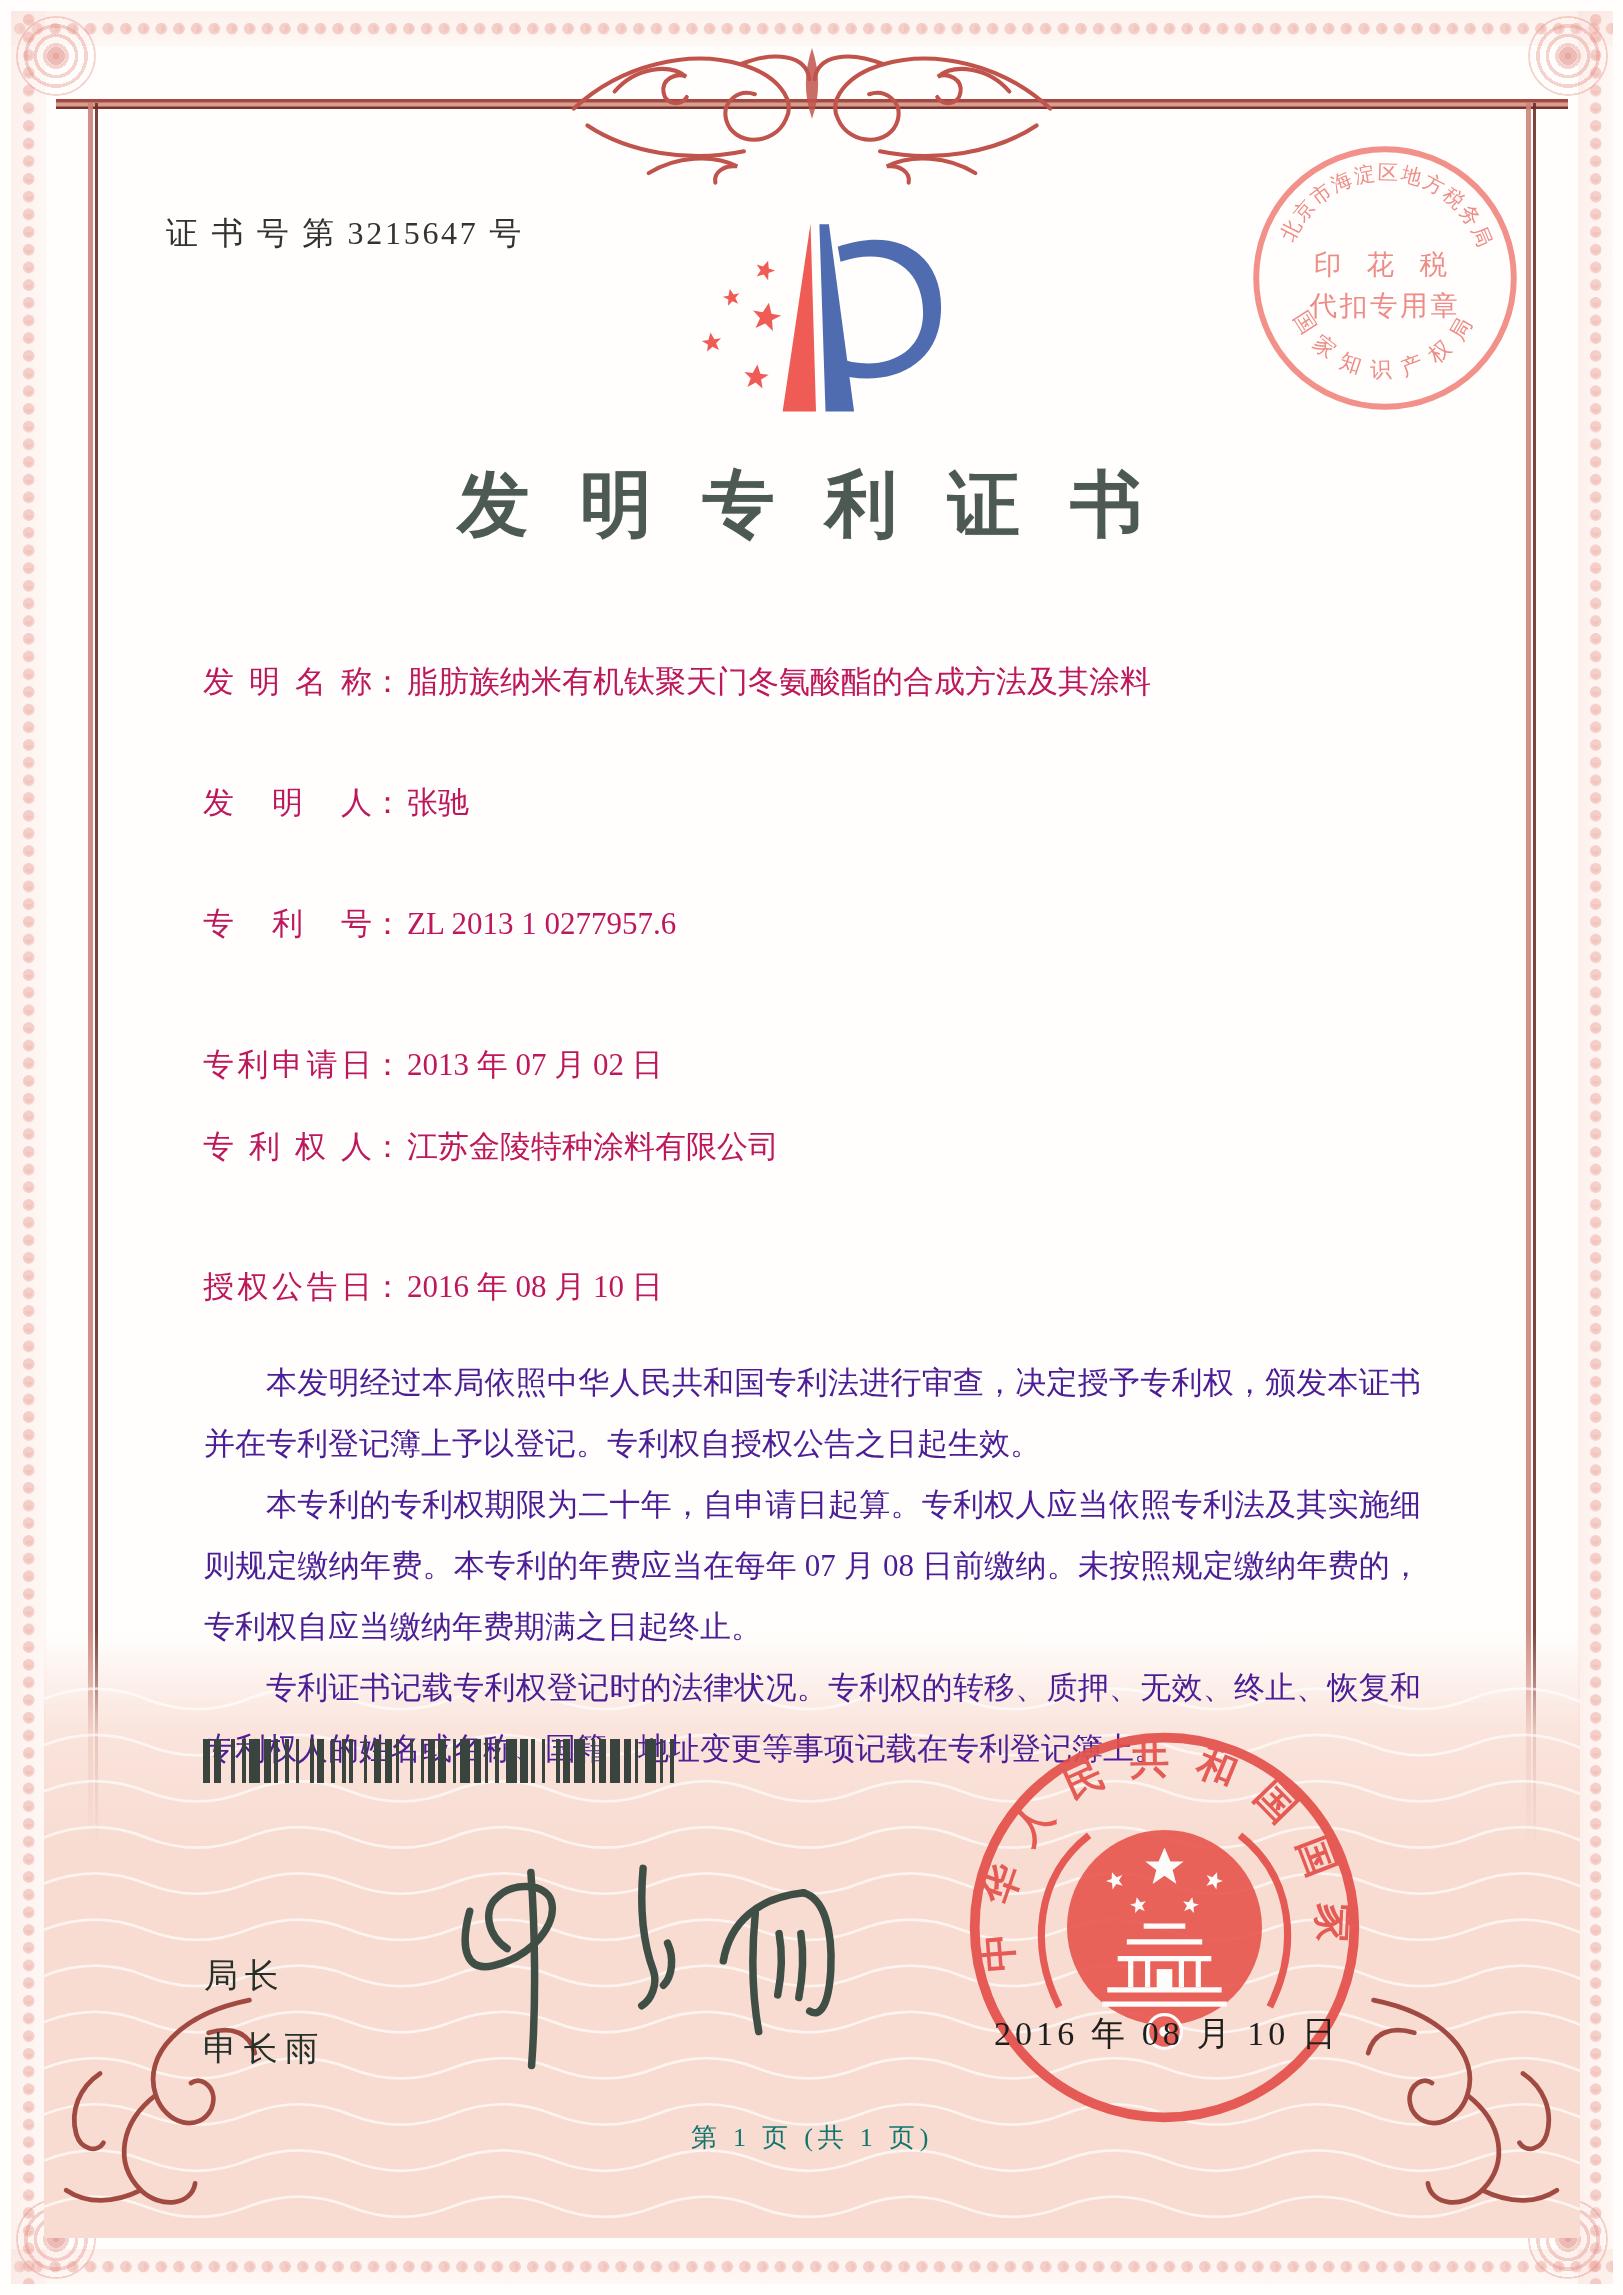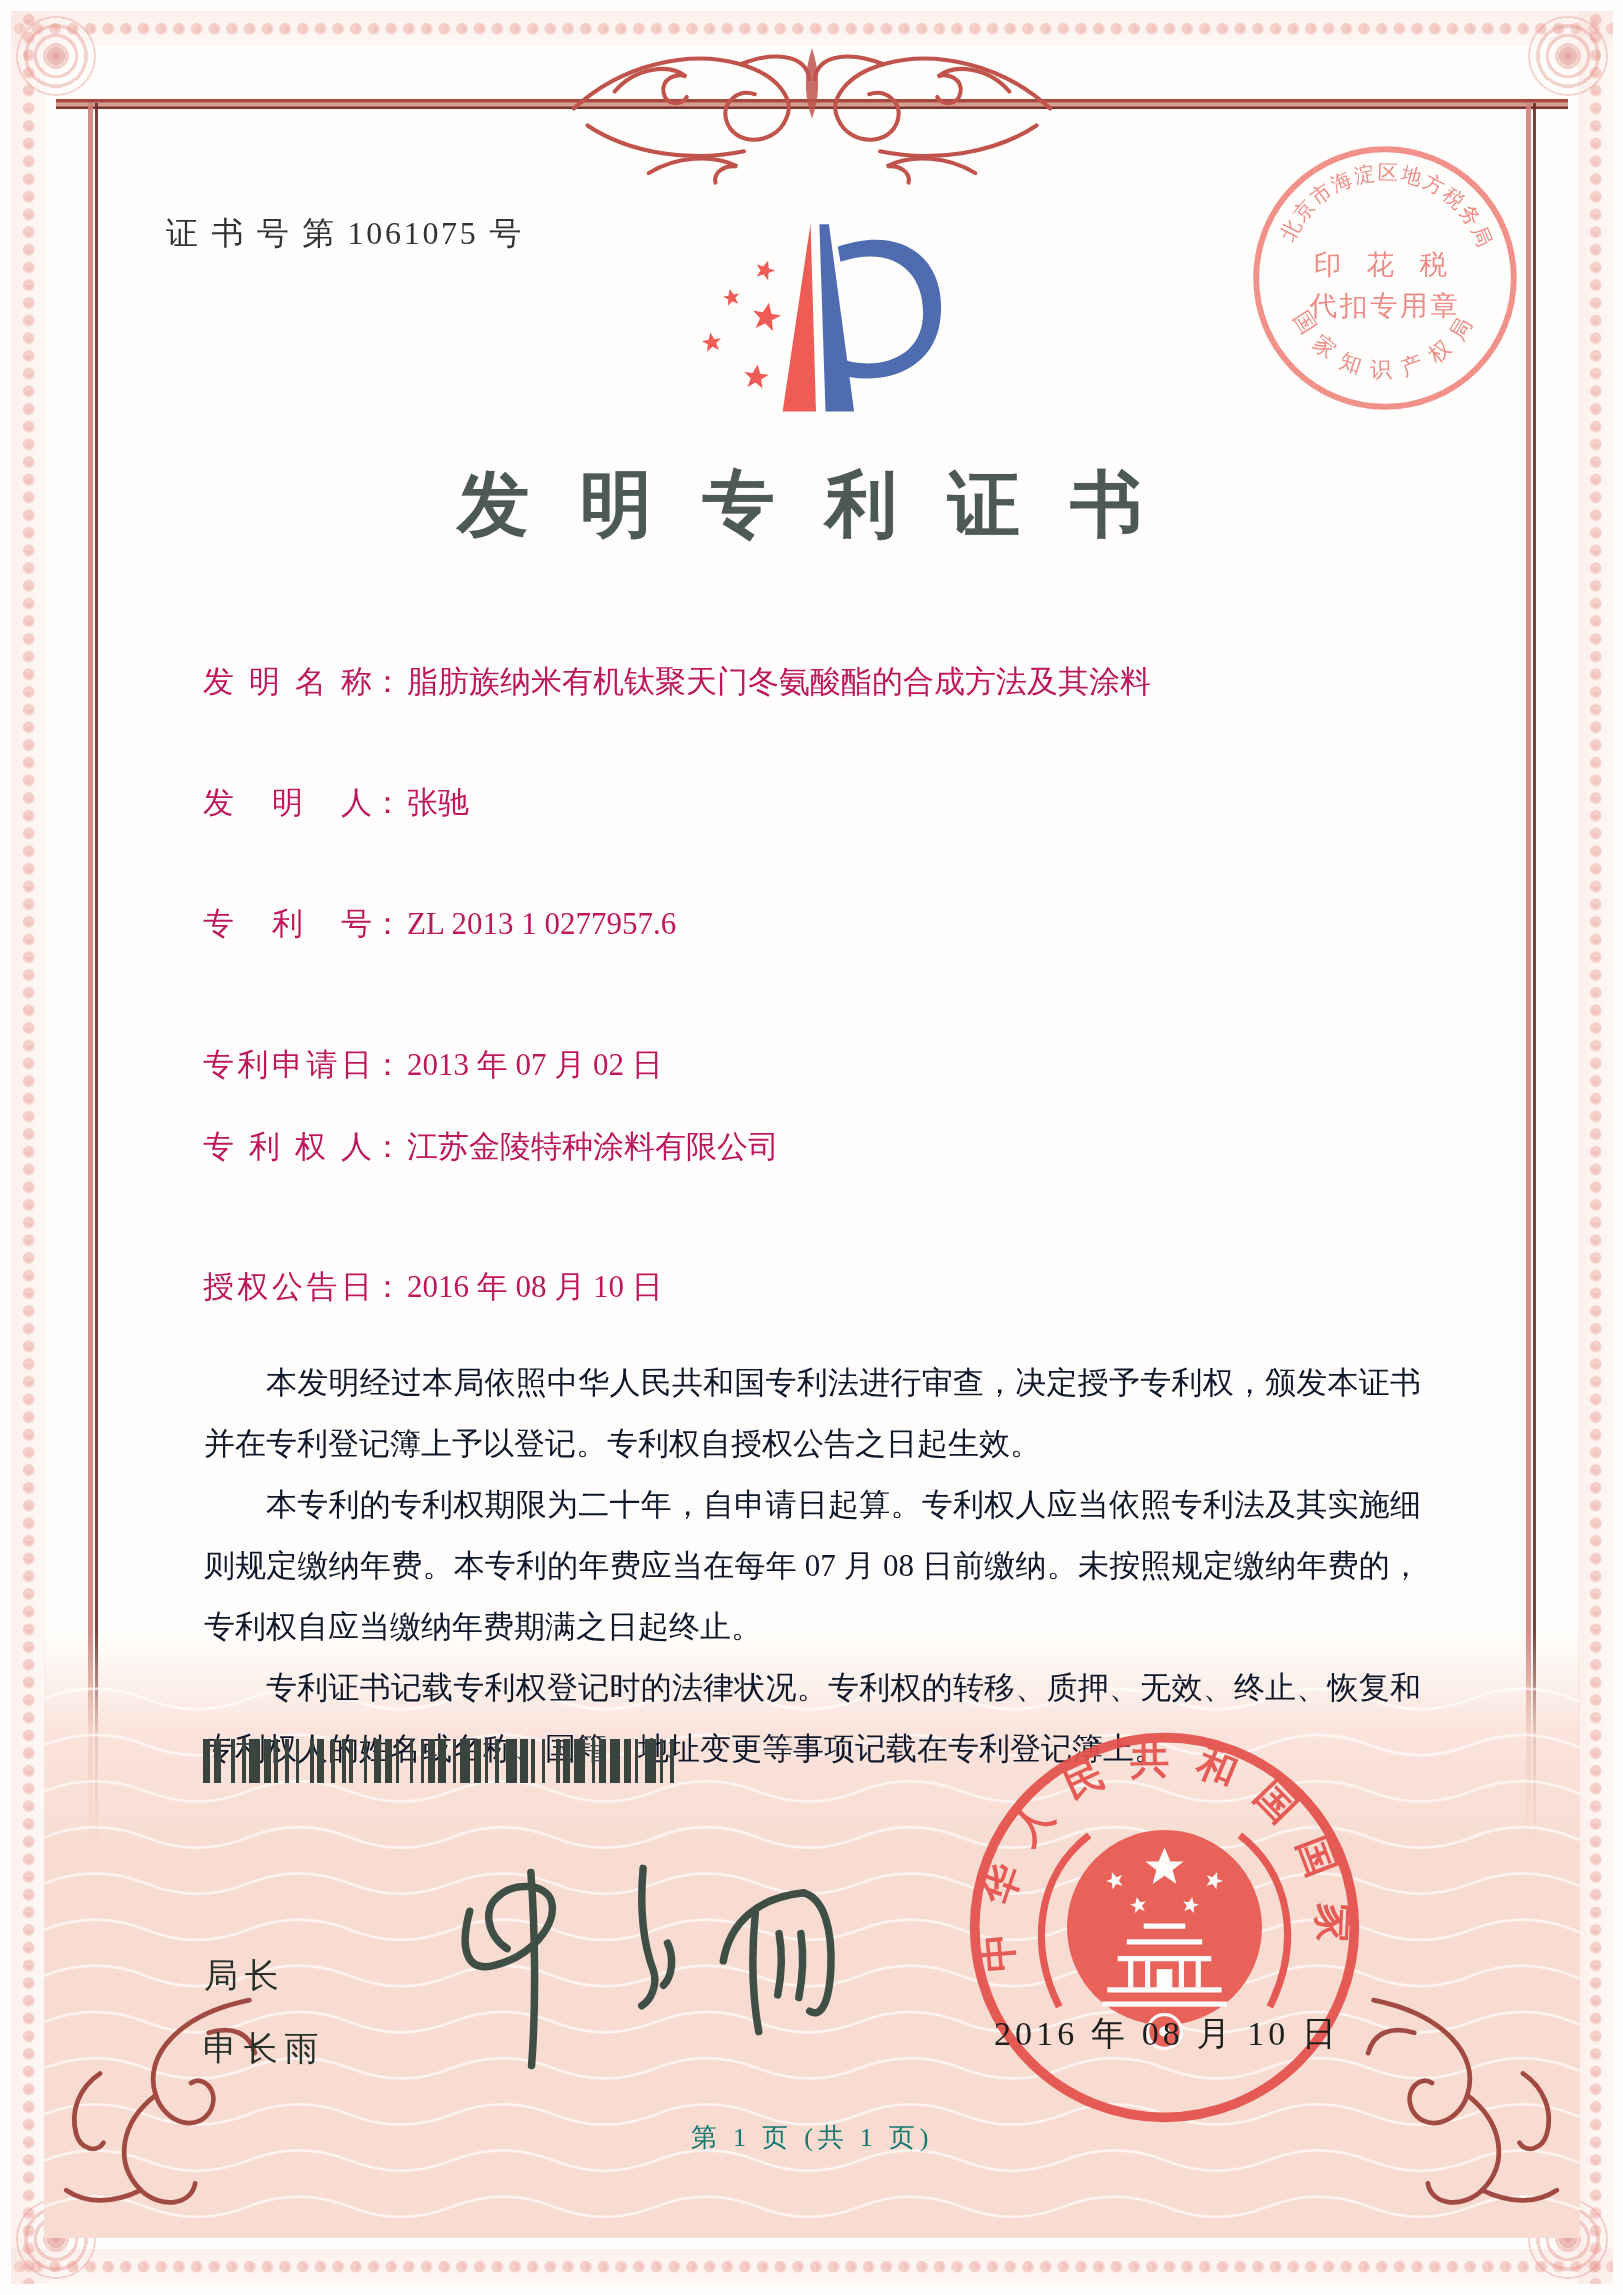--- a/index.html
+++ b/index.html
@@ -67,21 +67,21 @@
     font-size:72px; color:#4c5a53; letter-spacing:16.3px; font-weight:bold;
     text-shadow:0 0 0.7px rgba(76,90,83,.6);
   }
   .field { left:203px; font-size:31px; white-space:nowrap; }
   .f-label { display:inline-block; width:169px; text-align:justify; text-align-last:justify; }
   .f-colon { display:inline-block; margin-right:4.1px; }
   .f1{top:661px;} .f2{top:782px;} .f3{top:903px;}
   .f4{top:1024px;margin-top:20px;} .f5{top:1090px;margin-top:36px;} .f6{top:1266px;}
   .body-text {
     left:204px; width:1217px; top:1352px;
-    font-size:31px; line-height:61px; text-align:justify; color:#0f172a;
+    font-size:31px; line-height:61px; text-align:justify; color:#4c1d95;
   }
   .body-text p { text-indent:2em; margin:0; }
   .director { left:204px; top:1953px; font-size:34px; letter-spacing:6.8px; color:#27312a; z-index:3; }
   .director-name { left:203px; top:2026px; font-size:34px; letter-spacing:6.8px; color:#27312a; z-index:3; }
   .page-footer { left:0; right:0; top:2120px; text-align:center; font-size:26px; letter-spacing:4.8px; color:#0f766e; }
 
   
   .barcode { position:absolute; left:203px; top:1739px; width:471px; height:44px; z-index:3; display:flex; }
   .barcode span { height:100%; }
   .barcode .b { background:#3a443e; }
@@ -200,21 +200,21 @@
         <textPath href="#taxTop" startOffset="2">北京市海淀区地方税务局</textPath>
       </text>
       <text font-size="33" letter-spacing="18">
         <textPath href="#taxBot" startOffset="8">国家知识产权局</textPath>
       </text>
       <text x="0" y="-6" text-anchor="middle" font-size="42" letter-spacing="14">印 花 税</text>
       <text x="0" y="56" text-anchor="middle" font-size="42" letter-spacing="4">代扣专用章</text>
     </g>
   </svg>
 
-  <div class="txt cert-no">证 书 号 第 1061075 号</div>
+  <div class="txt cert-no">证 书 号 第 3215647 号</div>
 
   <div class="txt doc-title">发 明 专 利 证 书</div>
 
   <div class="txt field f1">
     <span class="f-label">发明名称</span><span class="f-colon">：</span><span>脂肪族纳米有机钛聚天门冬氨酸酯的合成方法及其涂料</span>
   </div>
   <div class="txt field f2">
     <span class="f-label">发明人</span><span class="f-colon">：</span><span>张驰</span>
   </div>
   <div class="txt field f3">

